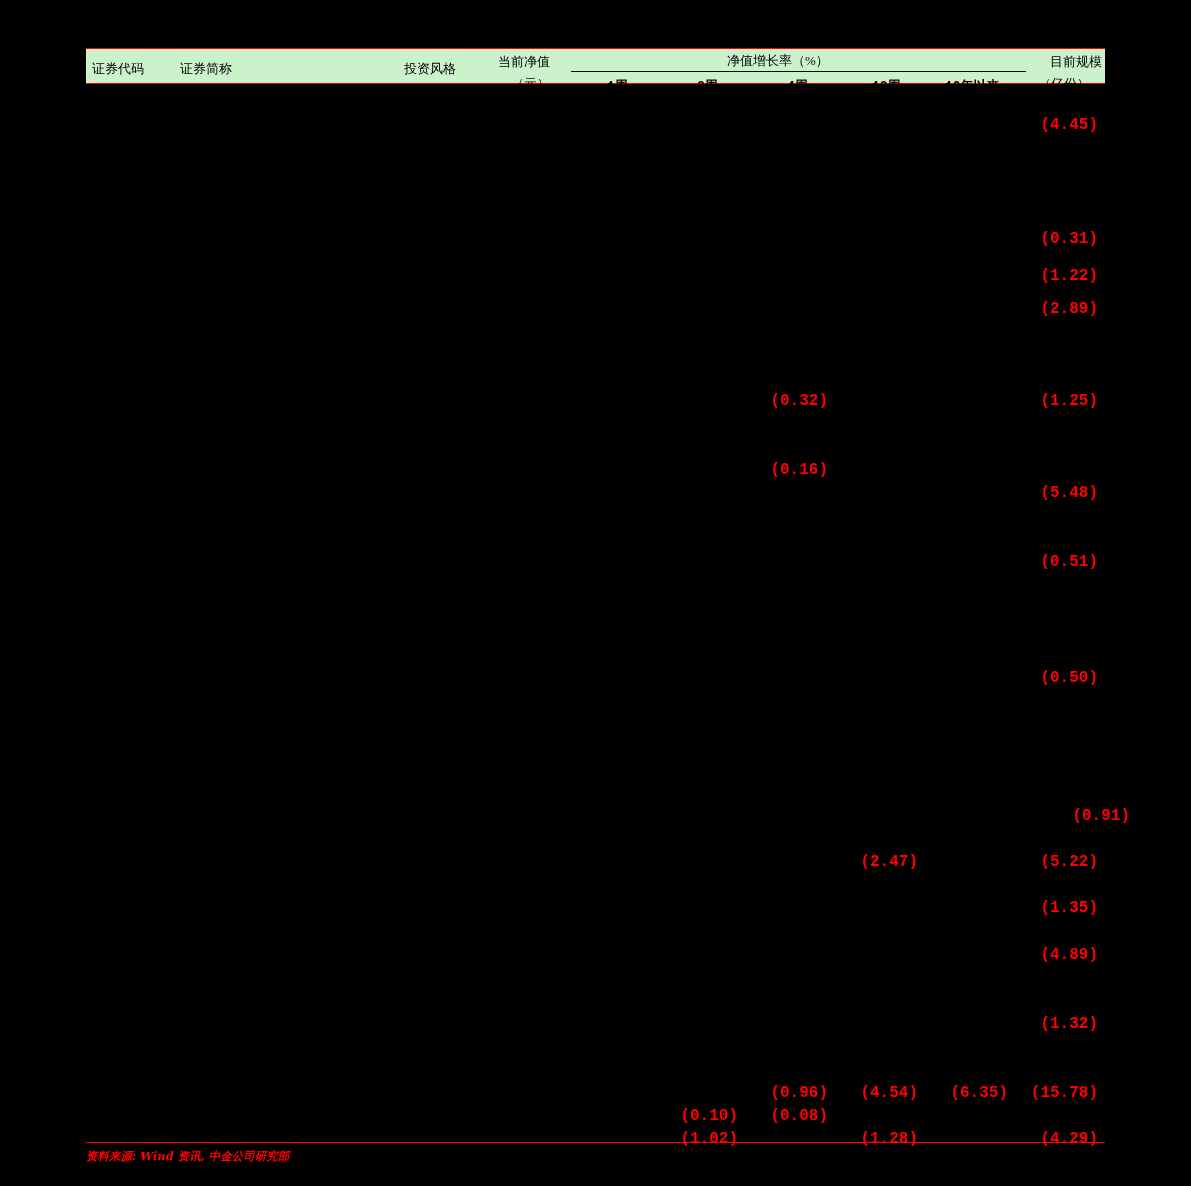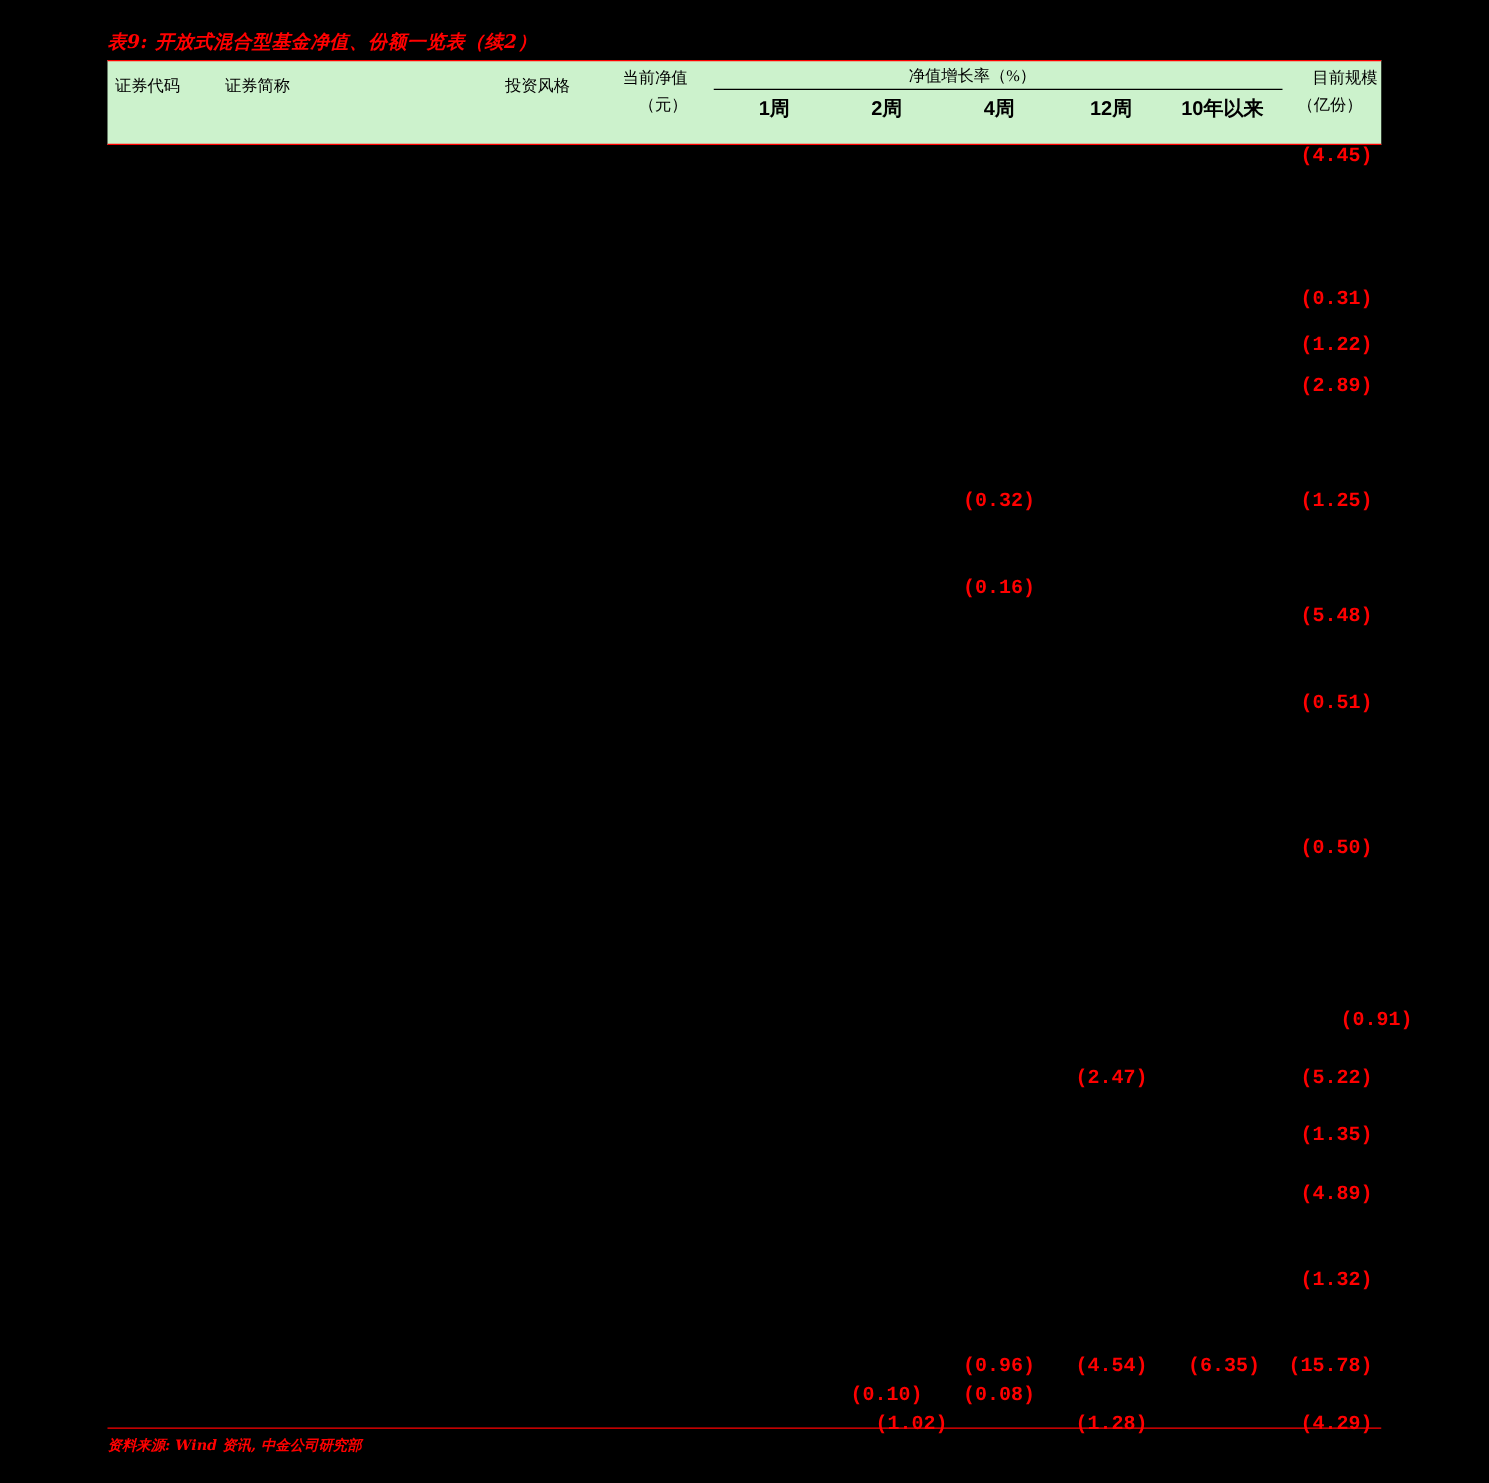--- a/index.html
+++ b/index.html
@@ -36,37 +36,37 @@
 
   
   .table-wrap {
     position: absolute;
     left: 86px;
     top: 48px;
     width: 1019px;
   }
   .hdr-band {
     position: relative;
-    height: 68px;
+    height: 36px;
     background: #ccf2cc;
     border-top: 1.5px solid #ff0000;
     border-bottom: 1.5px solid #ff0000;
     box-sizing: border-box;
   }
   .hdr-cell {
     position: absolute;
     font-family: "Liberation Serif", serif;
     font-size: 13px;
     color: #000000;
     white-space: nowrap;
   }
   .hdr-sub {
     position: absolute;
-    font-family: Liberation Sans, sans-serif;
-    font-size: 16px;
+    font-family: Liberation Mono, monospace;
+    font-size: 13px;
     font-weight: bold;
     color: #000000;
     white-space: nowrap;
     text-align: right;
   }
   .grp-rule {
     position: absolute;
     height: 0;
     border-top: 1px solid #000000;
   }
@@ -109,21 +109,20 @@
     font-size: 11.5px;
     color: #ff0000;
     white-space: nowrap;
   }
 </style>
 </head>
 <body>
 
 <div class="page">
 
-  <div class="title">表9: 开放式混合型基金净值、份额一览表（续2）</div>
 
   <div class="table-wrap">
     <div class="hdr-band">
       <div class="hdr-cell" style="left:6px; top:11px;">证券代码</div>
       <div class="hdr-cell" style="left:94px; top:11px;">证券简称</div>
       <div class="hdr-cell" style="left:318px; top:11px;">投资风格</div>
       <div class="hdr-cell" style="left:412px; top:4px;">当前净值</div>
       <div class="hdr-cell" style="left:425px; top:26px;">（元）</div>
 
       <div class="hdr-cell" style="left:641px; top:3px;">净值增长率（%）</div>
@@ -156,21 +155,21 @@
       <div class="cell" style="left: 1012px; top: 753px;">(5.22)</div>
       <div class="cell" style="left: 1012px; top: 799px;">(1.35)</div>
       <div class="cell" style="left: 1012px; top: 846px;">(4.89)</div>
       <div class="cell" style="left: 1012px; top: 915px;">(1.32)</div>
       <div class="cell" style="left: 742px; top: 984px;">(0.96)</div>
       <div class="cell" style="left: 832px; top: 984px;">(4.54)</div>
       <div class="cell" style="left: 922px; top: 984px;">(6.35)</div>
       <div class="cell" style="left: 1012px; top: 984px;">(15.78)</div>
       <div class="cell" style="left: 652px; top: 1007px;">(0.10)</div>
       <div class="cell" style="left: 742px; top: 1007px;">(0.08)</div>
-      <div class="cell" style="left: 672px; top: 1030px;">(1.02)</div>
+      <div class="cell" style="left: 652px; top: 1030px;">(1.02)</div>
       <div class="cell" style="left: 832px; top: 1030px;">(1.28)</div>
       <div class="cell" style="left: 1012px; top: 1030px;">(4.29)</div>
     </div>
 
   <div class="bottom-rule"></div>
   <div class="source">资料来源: Wind 资讯, 中金公司研究部</div>
 
 </div>
 
 </body></html>

